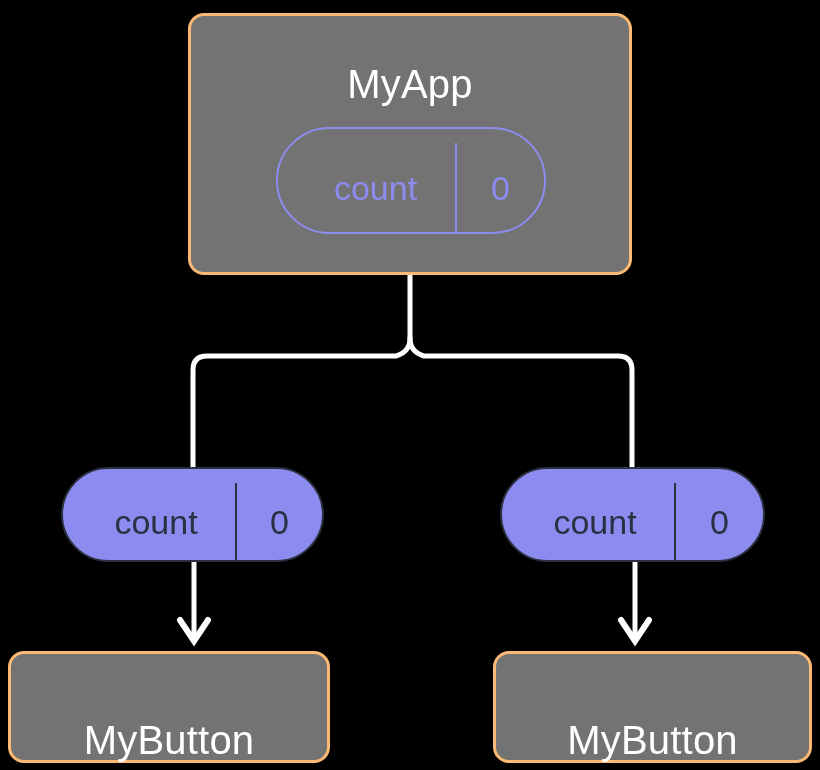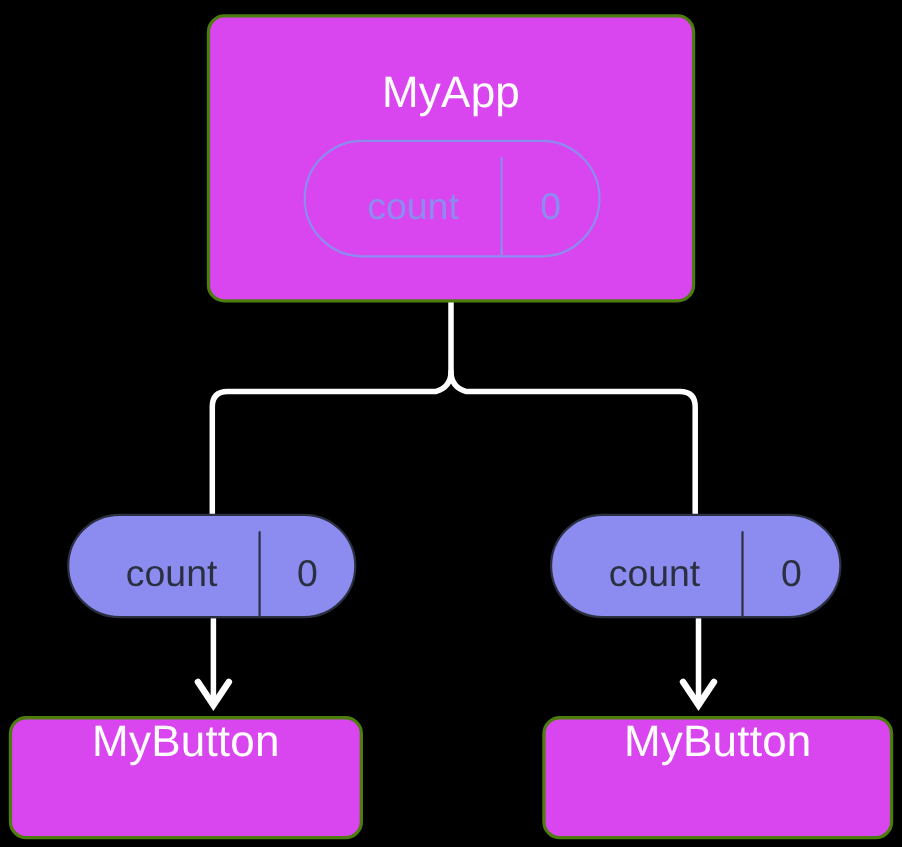--- a/index.html
+++ b/index.html
@@ -27,22 +27,22 @@
     position: absolute;
     left: 0; top: 0;
     width: 820px; height: 770px;
     pointer-events: none;
   }
 
   
   .component-box {
     position: absolute;
     box-sizing: border-box;
-    background: #d946ef;
-    border: 3px solid #4d7c0f;
+    background: #737373;
+    border: 3px solid #fdba74;
     border-radius: 16px;
     display: flex;
     flex-direction: column;
     align-items: center;
   }
   .component-title {
     color: #ffffff;
     font-size: 40px;
     line-height: 1;
     letter-spacing: 0.2px;
@@ -55,21 +55,21 @@
     width: 444px;
     height: 262px;
     justify-content: flex-start;
   }
   #node-myapp .component-title {
     margin-top: 48px;
   }
 
   .node-mybutton {
     height: 112px;
-    justify-content: flex-start;
+    justify-content: flex-end;
   }
   #node-mybutton-left {
     left: 8px;
     top: 651px;
     width: 322px;
   }
   #node-mybutton-right {
     left: 493px;
     top: 651px;
     width: 319px;

